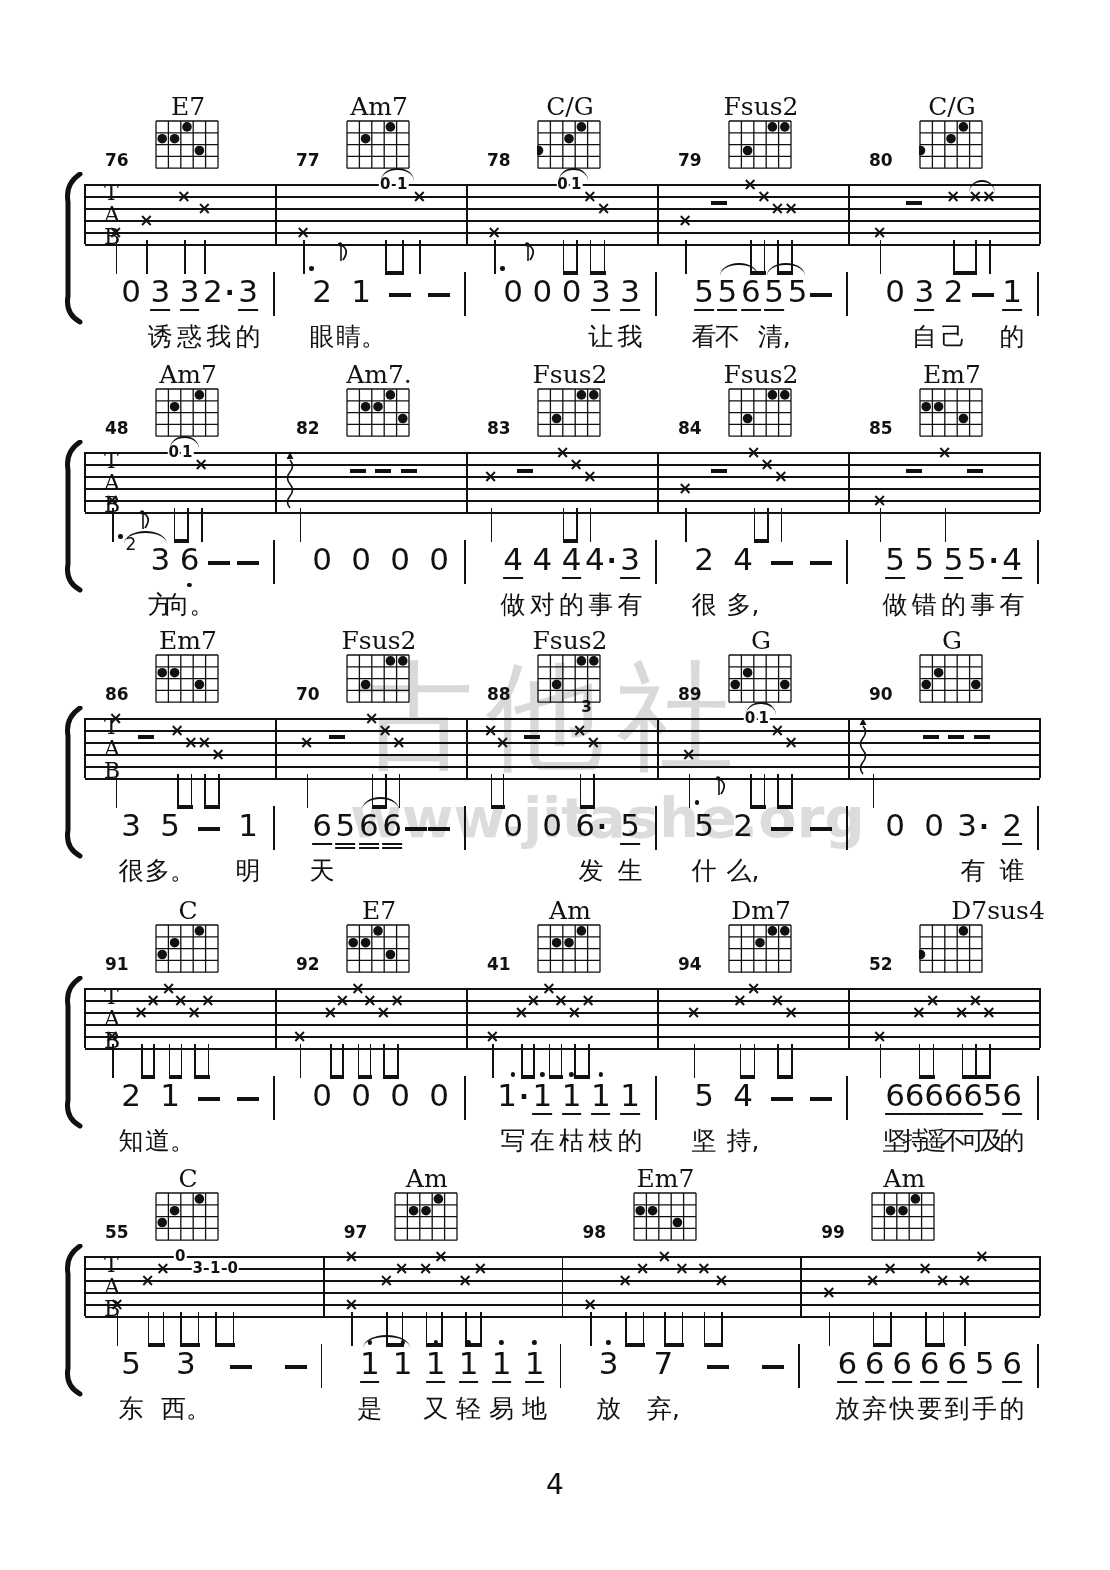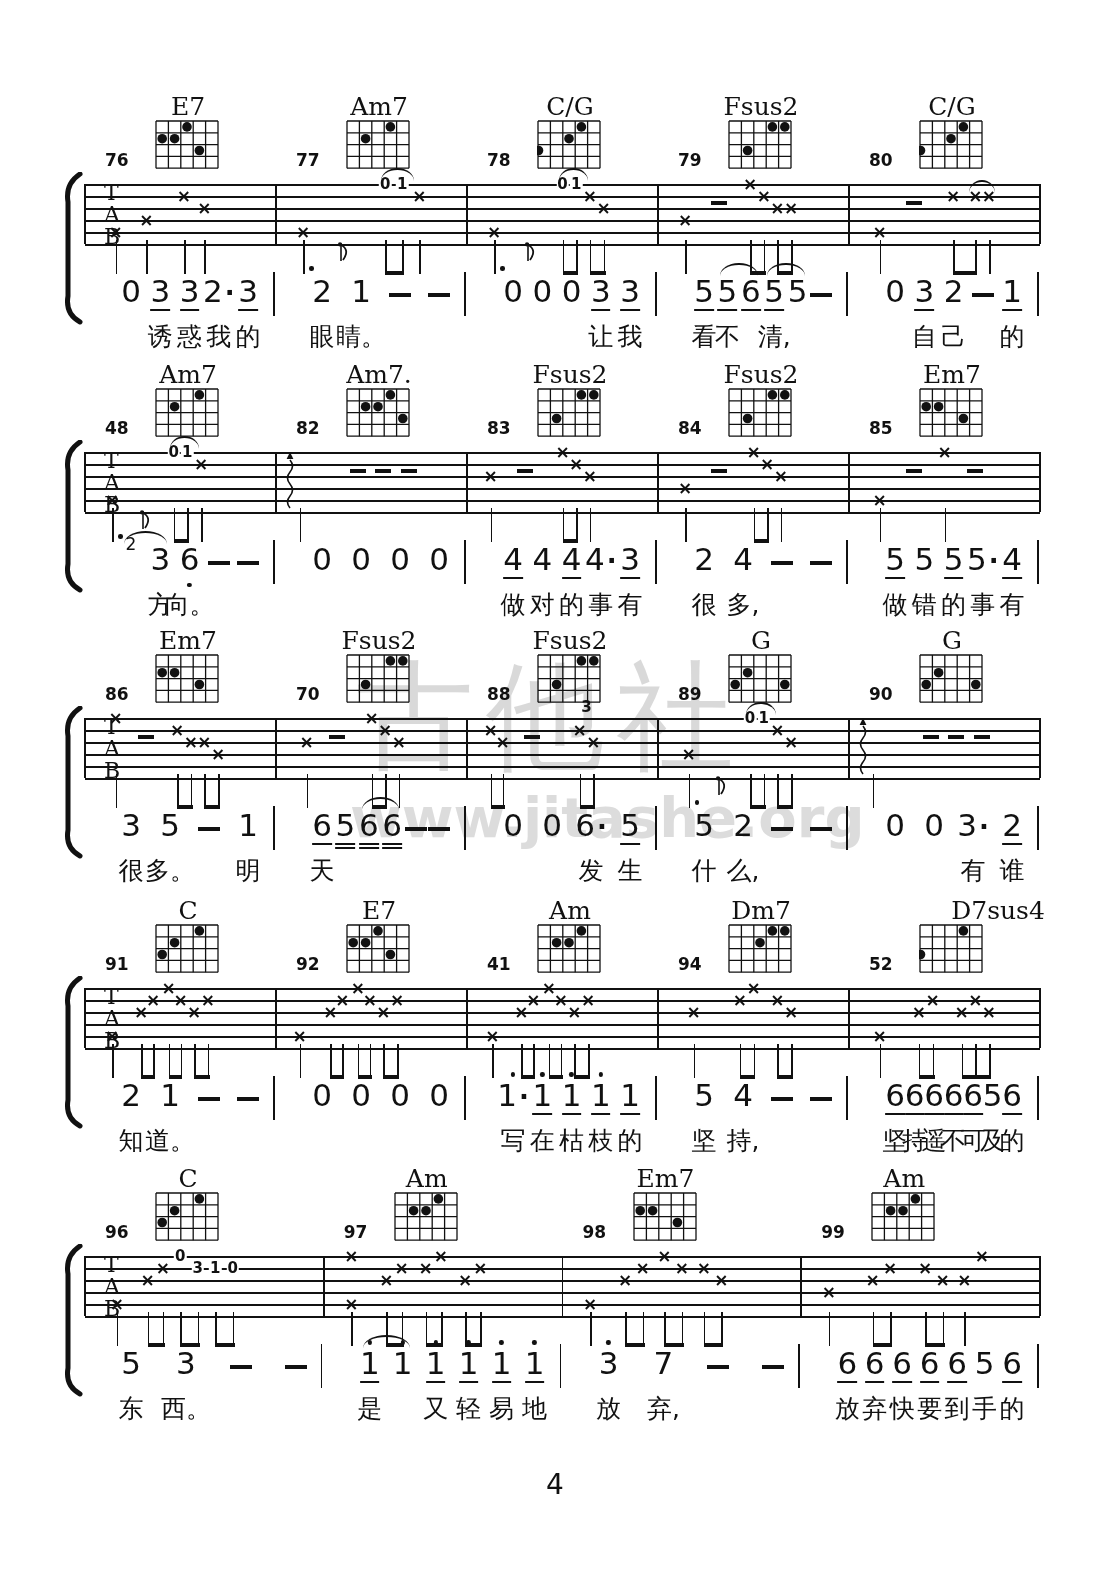--- a/index.html
+++ b/index.html
@@ -919,21 +919,21 @@
       <div class="hline" style="top: 132px;"></div>
       <div class="hline" style="top: 144px;"></div>
       <div class="tabletter" style="top: 82px;">T</div>
       <div class="tabletter" style="top: 104px;">A</div>
       <div class="tabletter" style="top: 126px;">B</div>
       <div class="vline" style="left: 84.2px; top: 84px; height: 60px;"></div>
       <div class="vline" style="left: 322.95px; top: 84px; height: 60px;"></div>
       <div class="vline" style="left: 561.7px; top: 84px; height: 60px;"></div>
       <div class="vline" style="left: 800.45px; top: 84px; height: 60px;"></div>
       <div class="vline" style="left: 1039.2px; top: 84px; height: 60px;"></div>
-      <div class="mnum" style="left: 105px; top: 50px;">96</div>
+      <div class="mnum" style="left: 105px; top: 50px;">55</div>
       <div class="chname" style="left: 188px; top: -6px;">C</div>
       <svg width="66" height="50" style="position: absolute; left: 155px; top: 20px;">
         <line x1="1" y1="1" x2="1" y2="48.2" stroke="#111" stroke-width="1.3"></line>
         <line x1="13.4" y1="1" x2="13.4" y2="48.2" stroke="#111" stroke-width="1.3"></line>
         <line x1="25.8" y1="1" x2="25.8" y2="48.2" stroke="#111" stroke-width="1.3"></line>
         <line x1="38.2" y1="1" x2="38.2" y2="48.2" stroke="#111" stroke-width="1.3"></line>
         <line x1="50.6" y1="1" x2="50.6" y2="48.2" stroke="#111" stroke-width="1.3"></line>
         <line x1="63" y1="1" x2="63" y2="48.2" stroke="#111" stroke-width="1.3"></line>
         <line x1="1" y1="1" x2="63" y2="1" stroke="#111" stroke-width="1.3"></line>
         <line x1="1" y1="12.8" x2="63" y2="12.8" stroke="#111" stroke-width="1.3"></line>

